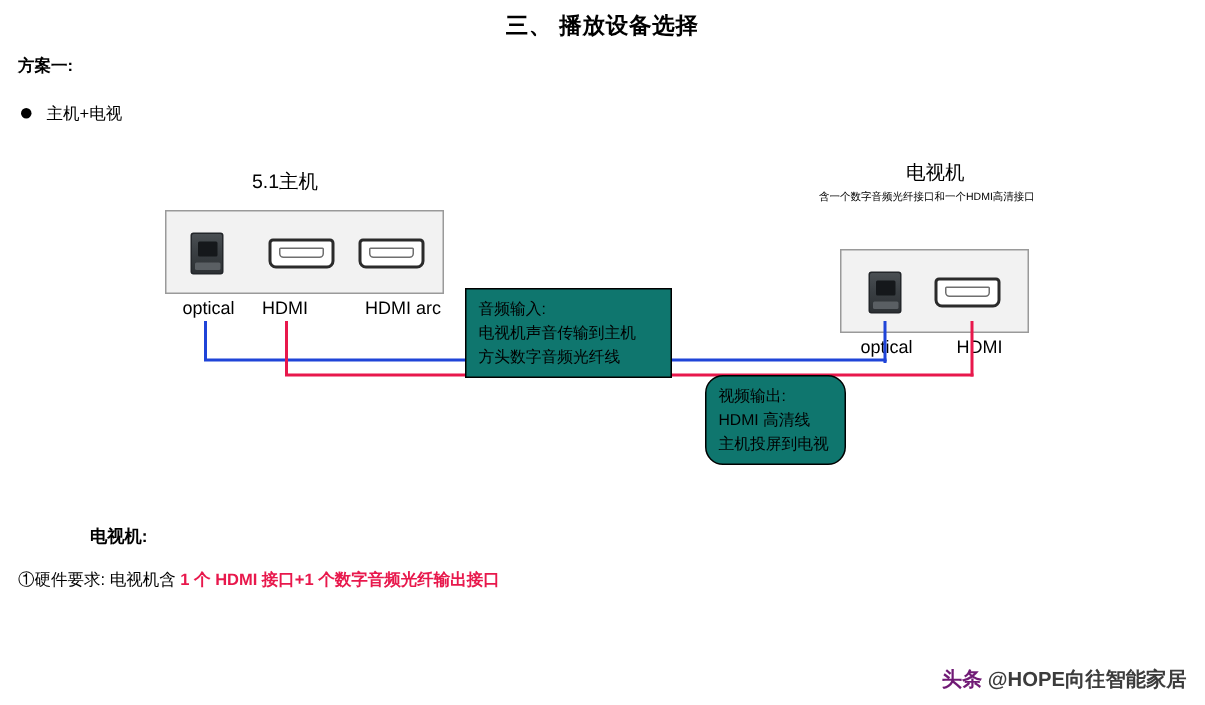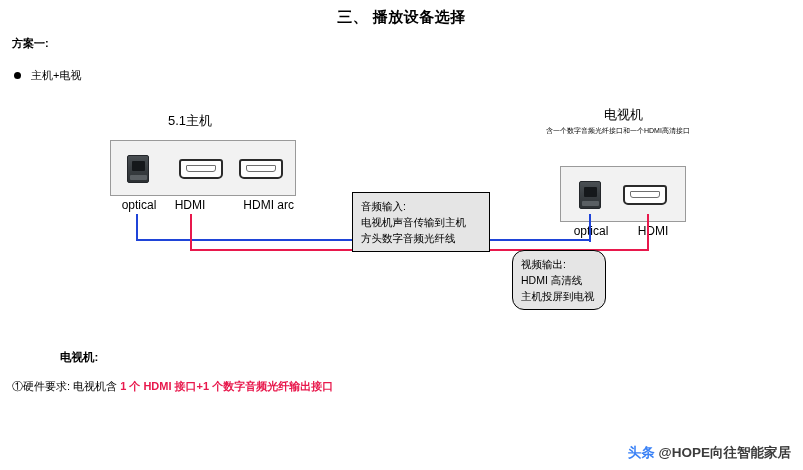--- a/index.html
+++ b/index.html
@@ -124,27 +124,26 @@
   .port-label {
     position: absolute;
     font-size: 12px;
     color: #000;
     white-space: nowrap;
   }
 
   
   .anno {
     position: absolute;
-    background: #e5e5e5;
+    background: #0f766e;
     border: 1px solid #000;
     font-size: 10.5px;
     line-height: 16px;
     padding: 5px 8px;
     white-space: nowrap;
-    margin-left: 42px;
   }
 
   
   .wire {
     position: absolute;
     background: #1f44d8;
   }
   .wire-red { background: #e8184c; }
 
   
@@ -168,21 +167,21 @@
   .req2 { left: 12px; top: 411px; }
 
   .watermark {
     position: absolute;
     right: 12px; bottom: 8px;
     font-size: 13.5px;
     color: #3c3c3c;
     font-weight: bold;
   }
   .wm-head {
-    color: #3b82f6;
+    color: #701a75;
   }
 </style>
 </head>
 <body>
 
 <div class="page">
 
   <div class="title">三、 播放设备选择</div>
 
   <div class="lbl-plan">方案一:</div>

